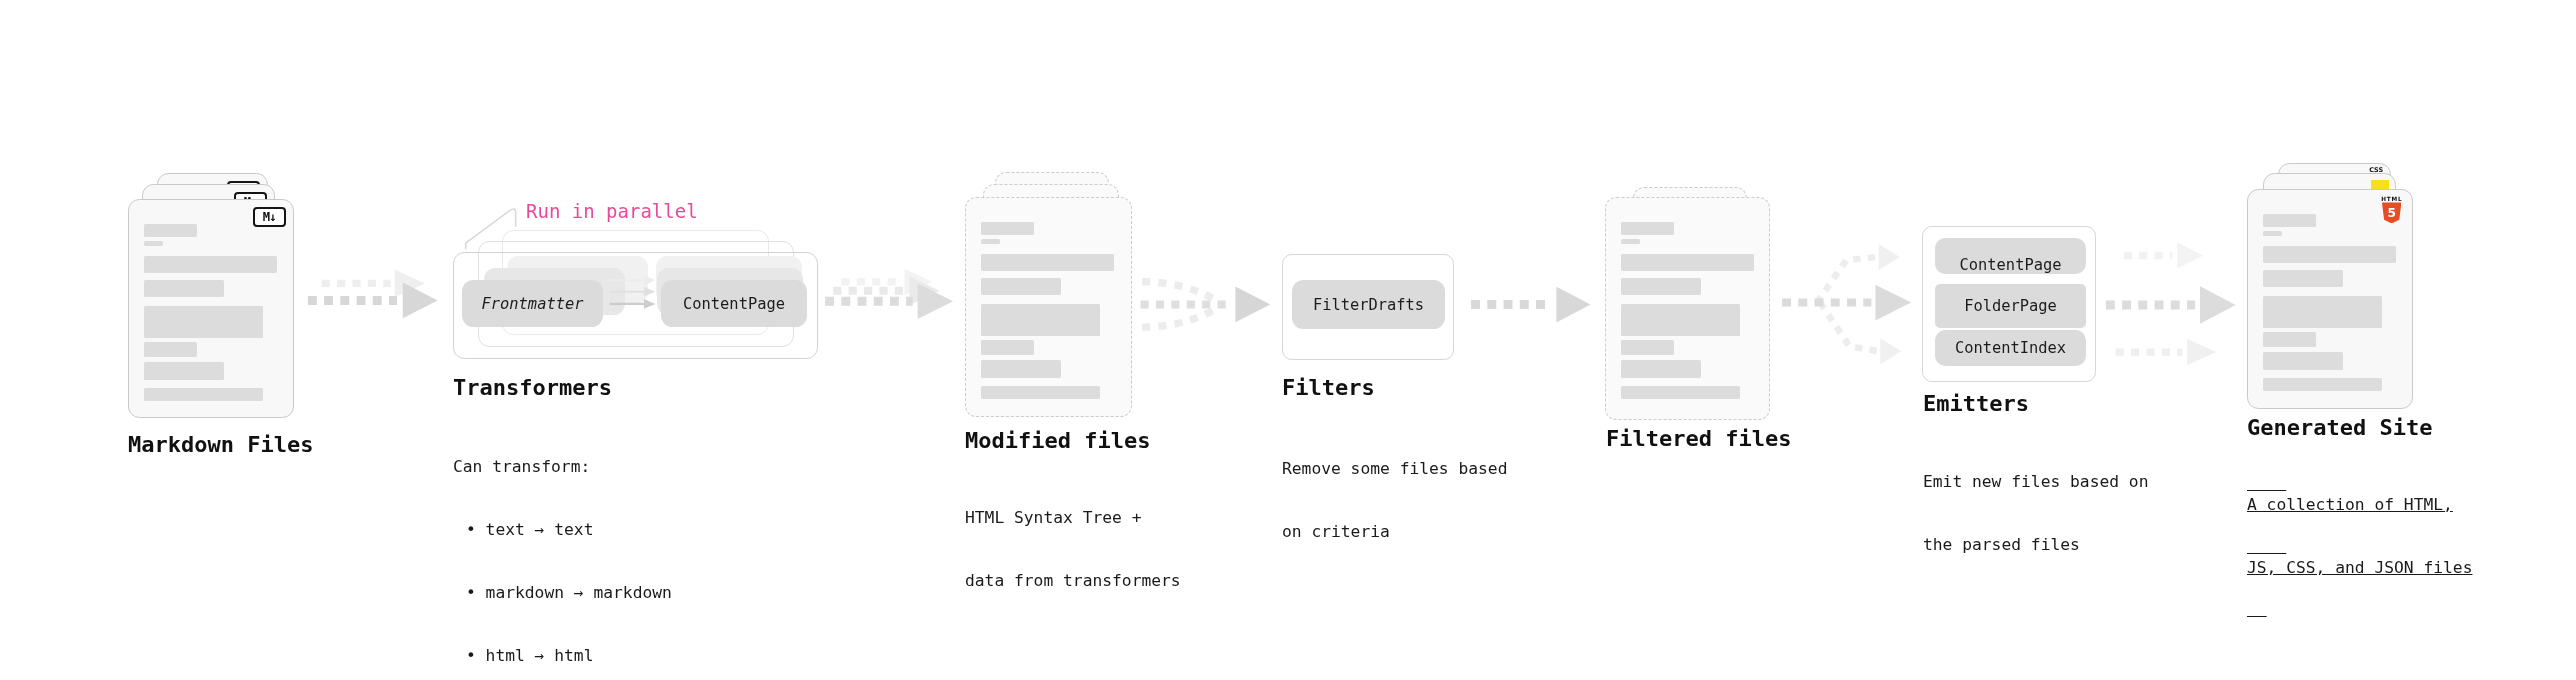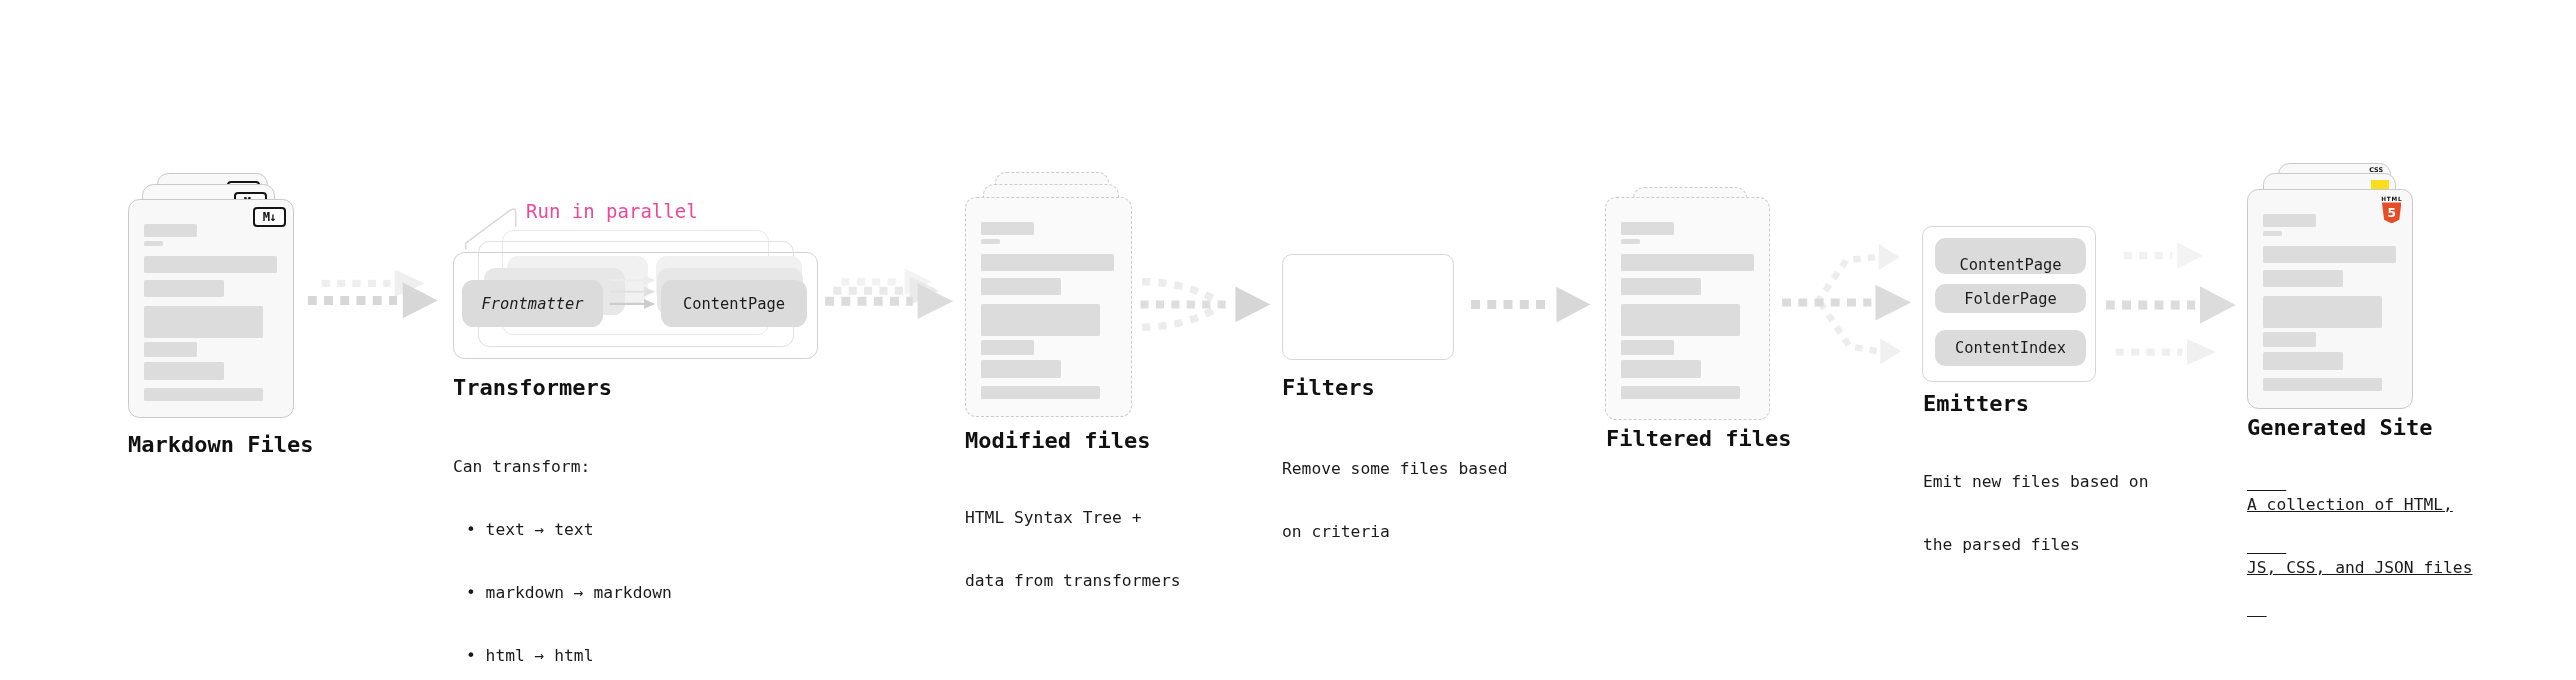--- a/index.html
+++ b/index.html
@@ -154,20 +154,21 @@
   </div>
 
   <svg class="arrow-svg" style="left:1134px;top:272px;" width="142" height="69" viewBox="0 0 175 85">
     <path d="M 10 12 Q 60 12 100 34" fill="none" stroke="#ececec" stroke-width="9" stroke-dasharray="10 10"></path>
     <path d="M 10 68 Q 60 68 100 46" fill="none" stroke="#ececec" stroke-width="9" stroke-dasharray="10 10"></path>
     <line x1="8" y1="40" x2="115" y2="40" stroke="#dedede" stroke-width="10" stroke-dasharray="10 9"></line>
     <polygon points="125,18 125,62 168,40" fill="#d6d6d6"></polygon>
   </svg>
 
   <div class="box filled" style="left:1282px;top:254px;width:172px;height:106px;"></div>
+  <div class="pill" style="left:1292px;top:280px;width:153px;height:49px;"><span>FilterDrafts</span></div>
   <div class="title" style="left:1282px;top:375px;">Filters</div>
   <div class="desc" style="left:1282px;top:416px;">
     <div>Remove some files based</div>
     <div>on criteria</div>
   </div>
 
   <svg class="arrow-svg" style="left:1467px;top:284px;" width="130" height="41" viewBox="0 0 160 50">
     <line x1="5" y1="25" x2="105" y2="25" stroke="#d8d8d8" stroke-width="11" stroke-dasharray="11 9"></line>
     <polygon points="110,3 110,47 152,25" fill="#d8d8d8"></polygon>
   </svg>
@@ -191,21 +192,21 @@
     <path d="M 48 82 L 84 30 L 120 26" fill="none" stroke="#ededed" stroke-width="8" stroke-dasharray="9 9"></path>
     <polygon points="124,10 124,42 150,26" fill="#f0f0f0"></polygon>
     <path d="M 52 82 L 88 136 L 124 142" fill="none" stroke="#ededed" stroke-width="8" stroke-dasharray="9 9"></path>
     <polygon points="126,126 126,158 152,142" fill="#f0f0f0"></polygon>
     <line x1="5" y1="82" x2="115" y2="82" stroke="#dbdbdb" stroke-width="10" stroke-dasharray="11 9"></line>
     <polygon points="120,60 120,104 164,82" fill="#dbdbdb"></polygon>
   </svg>
 
   <div class="box filled" style="left:1922px;top:226px;width:174px;height:156px;"></div>
   <div class="pill" style="left:1935px;top:238px;width:151px;height:36px;border-radius:10.6px;align-items:flex-end;"><span>ContentPage</span></div>
-  <div class="pill" style="left:1935px;top:284px;width:151px;height:29px;border-radius:10px;"><span>FolderPage</span></div>
+  <div class="pill" style="left:1935px;top:284px;width:151px;height:44px;border-radius:5px;"><span>FolderPage</span></div>
   <div class="pill" style="left:1935px;top:330px;width:151px;height:36px;border-radius:10.6px;"><span>ContentIndex</span></div>
   <div class="title" style="left:1923px;top:391px;">Emitters</div>
   <div class="desc" style="left:1923px;top:429px;">
     <div>Emit new files based on</div>
     <div>the parsed files</div>
   </div>
 
   <svg class="arrow-svg" style="left:2101px;top:236px;" width="142" height="138" viewBox="0 0 175 170">
     <line x1="28" y1="24" x2="88" y2="24" stroke="#f2f2f2" stroke-width="9" stroke-dasharray="10 9"></line>
     <polygon points="94,8 94,40 126,24" fill="#f3f3f3"></polygon>

